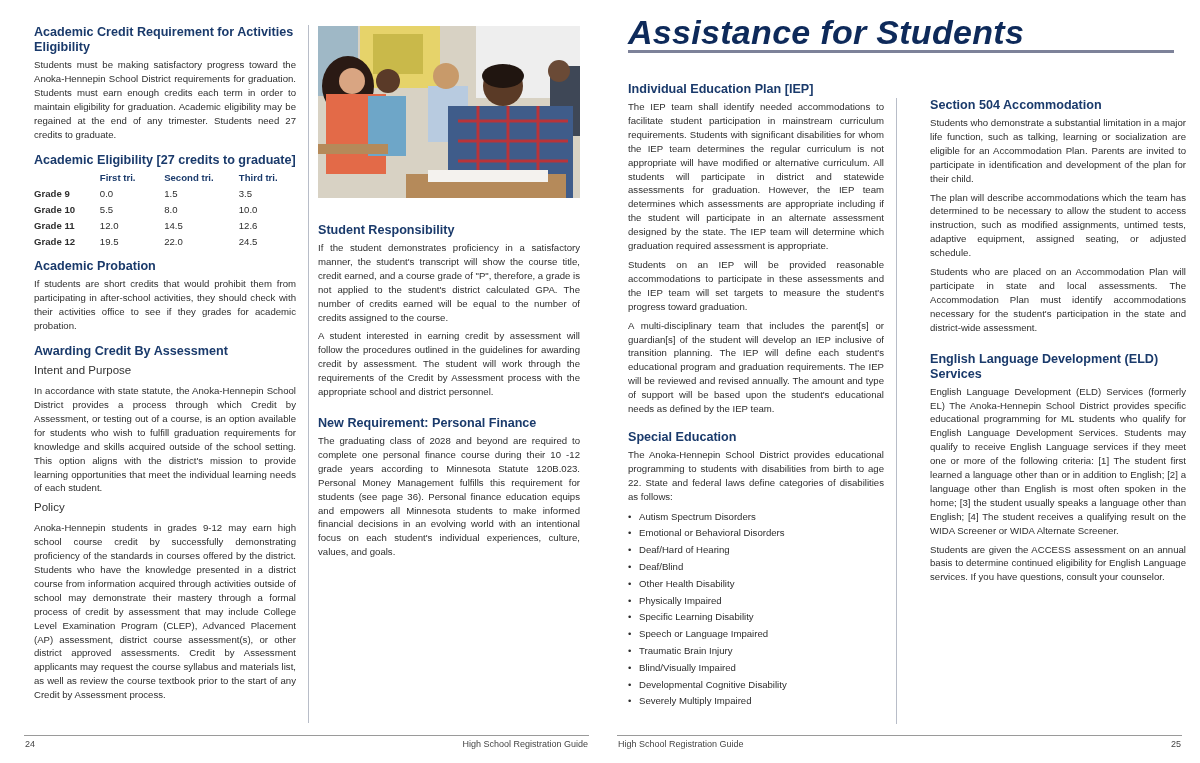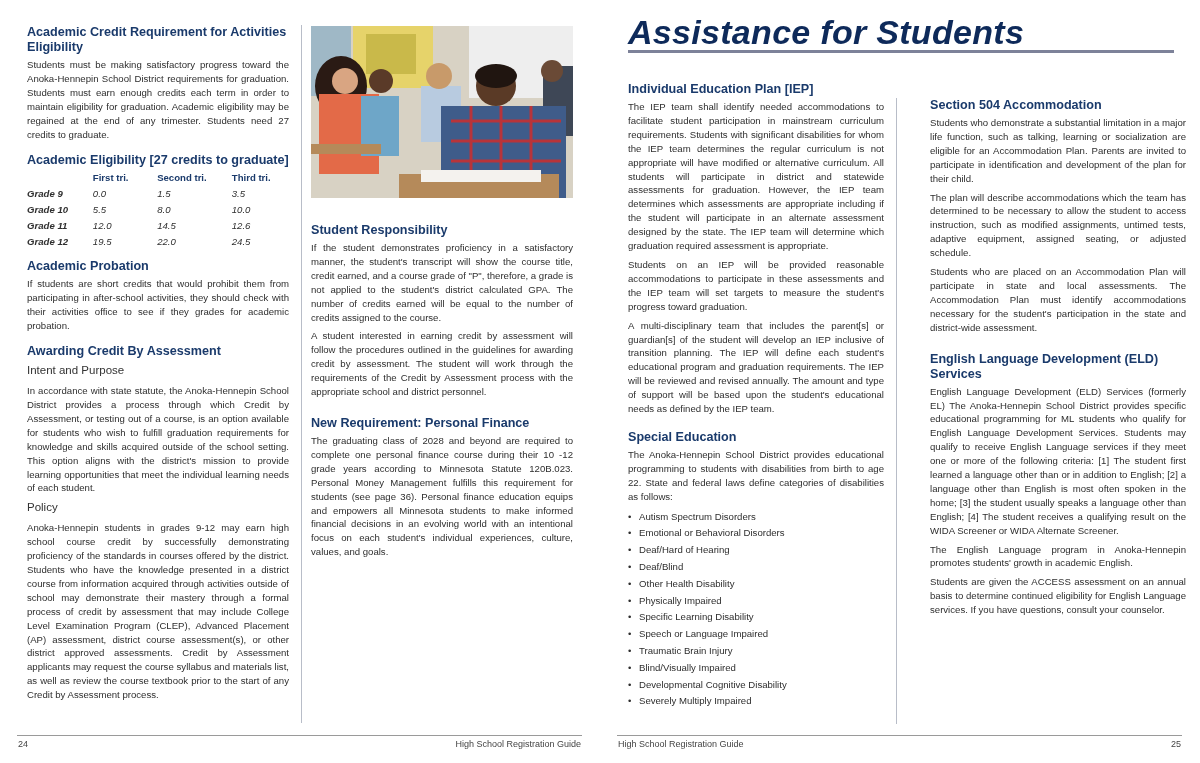--- a/index.html
+++ b/index.html
@@ -1,20 +1,20 @@
 <!DOCTYPE html>
 <html><head>
   <meta charset="utf-8">
   <style>
     * { box-sizing: border-box; margin: 0; padding: 0; }
     html, body { width: 1200px; height: 763px; background: #ffffff; overflow: hidden; }
     body { position: relative; font-family: "Liberation Sans", sans-serif; color: #2b2b2b; }
 
     .page { position: absolute; top: 0; height: 763px; }
-    .page-left { left: 0; width: 600px; }
+    .page-left { left: 7px; width: 600px; }
     .page-right { left: 600px; width: 600px; }
 
     .col { position: absolute; }
     .h2 {
       font-family: "Liberation Sans", sans-serif;
       color: #1a3a6b; font-weight: bold; font-size: 12.6px; line-height: 15px;
       margin-bottom: 3px;
     }
     .h3 {
       font-size: 11.5px; color: #333; line-height: 15px; margin: 4px 0 6px 0;
@@ -22,21 +22,21 @@
     .p {
       font-size: 9.6px; line-height: 13.9px; text-align: justify; color: #2e2e2e;
       margin-bottom: 5px;
     }
     .gap { height: 9px; }
 
     .vdiv { position: absolute; width: 1px; background: #b8bdc8; }
 
     table.elig { border-collapse: collapse; font-size: 9.6px; margin-top: 1px; }
     table.elig th { color: #1a3a6b; font-weight: bold; text-align: left; padding: 0 0 2px 0; height: 14px; }
-    table.elig td { padding: 0; height: 16px; color: #2e2e2e; font-style: italic; }
+    table.elig td { padding: 0; height: 16px; color: #2e2e2e; }
     table.elig td.grade { font-weight: bold; color: #2e2e2e; width: 69px; }
     table.elig .c1 { width: 68px; }
     table.elig .c2 { width: 78px; }
     table.elig .c3 { width: 60px; }
 
     .photo {
       position: absolute; left: 311px; top: 26px; width: 262px; height: 172px; overflow: hidden;
       background: #c9c2b4;
     }
 
@@ -192,19 +192,18 @@
 
 <div class="col" style="left:908px; top:98px; width:256px;margin-left:22px;">
   <div class="h2">Section 504 Accommodation</div>
   <div class="p">Students who demonstrate a substantial limitation in a major life function, such as talking, learning or socialization are eligible for an Accommodation Plan. Parents are invited to participate in identification and development of the plan for their child.</div>
   <div class="p">The plan will describe accommodations which the team has determined to be necessary to allow the student to access instruction, such as modified assignments, untimed tests, adaptive equipment, assigned seating, or adjusted schedule.</div>
   <div class="p">Students who are placed on an Accommodation Plan will participate in state and local assessments. The Accommodation Plan must identify accommodations necessary for the student's participation in the state and district-wide assessment.</div>
 
   <div class="gap" style="height:12px;"></div>
   <div class="h2">English Language Development (ELD) Services</div>
   <div class="p">English Language Development (ELD) Services (formerly EL) The Anoka-Hennepin School District provides specific educational programming for ML students who qualify for English Language Development Services.  Students may qualify to receive English Language services if they meet one or more of the following criteria: [1] The student first learned a language other than or in addition to English; [2] a language other than English is most often spoken in the home; [3] the student usually speaks a language other than English; [4] The student receives a qualifying result on the WIDA Screener or WIDA Alternate Screener.</div>
-  <div class="p">The English Language program in Anoka-Hennepin promotes students' growth in academic English.</div>
   <div class="p">Students are given the ACCESS assessment on an annual basis to determine continued eligibility for English Language services. If you have questions, consult your counselor.</div>
 </div>
 
 <div class="footer-rule" style="left:617px; width:565px;"></div>
 <div class="footer-text" style="left:618px;">High School Registration Guide</div>
 <div class="footer-text" style="right:19px;">25</div>
 
 </body></html>

